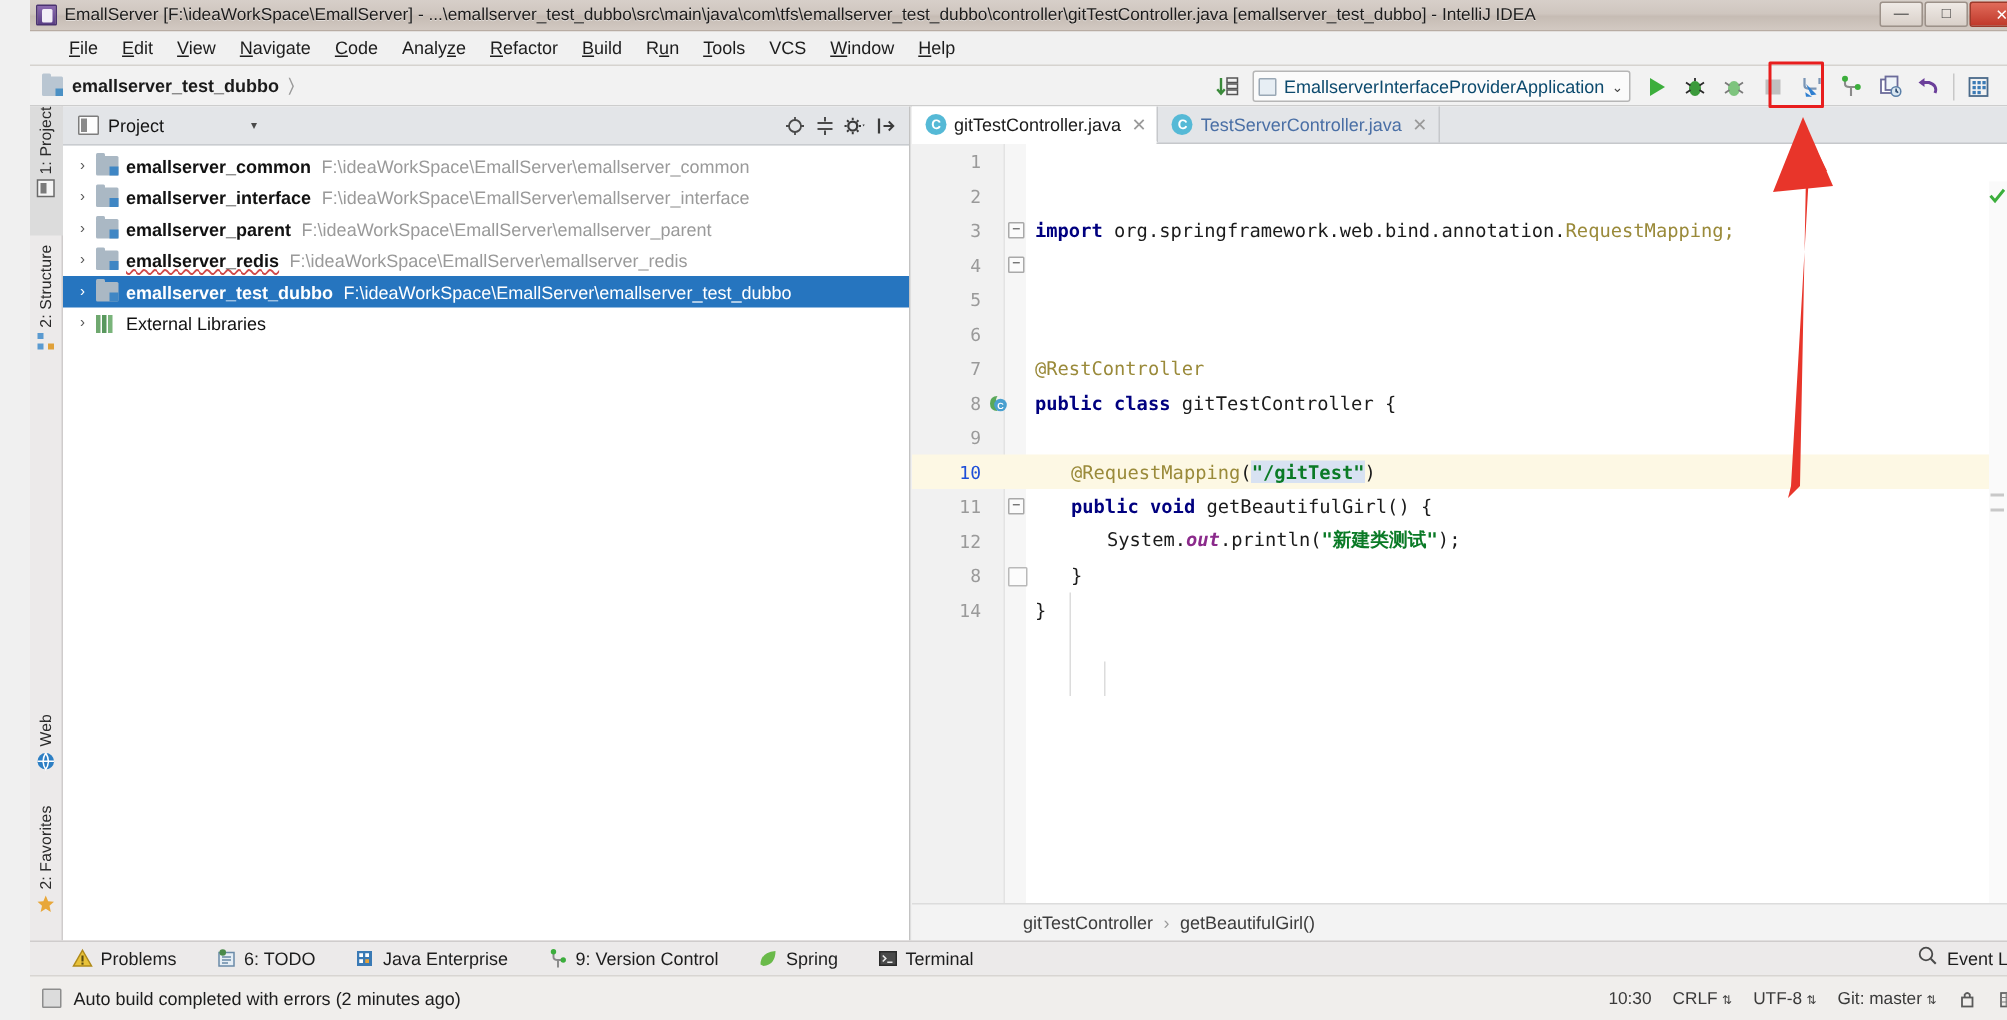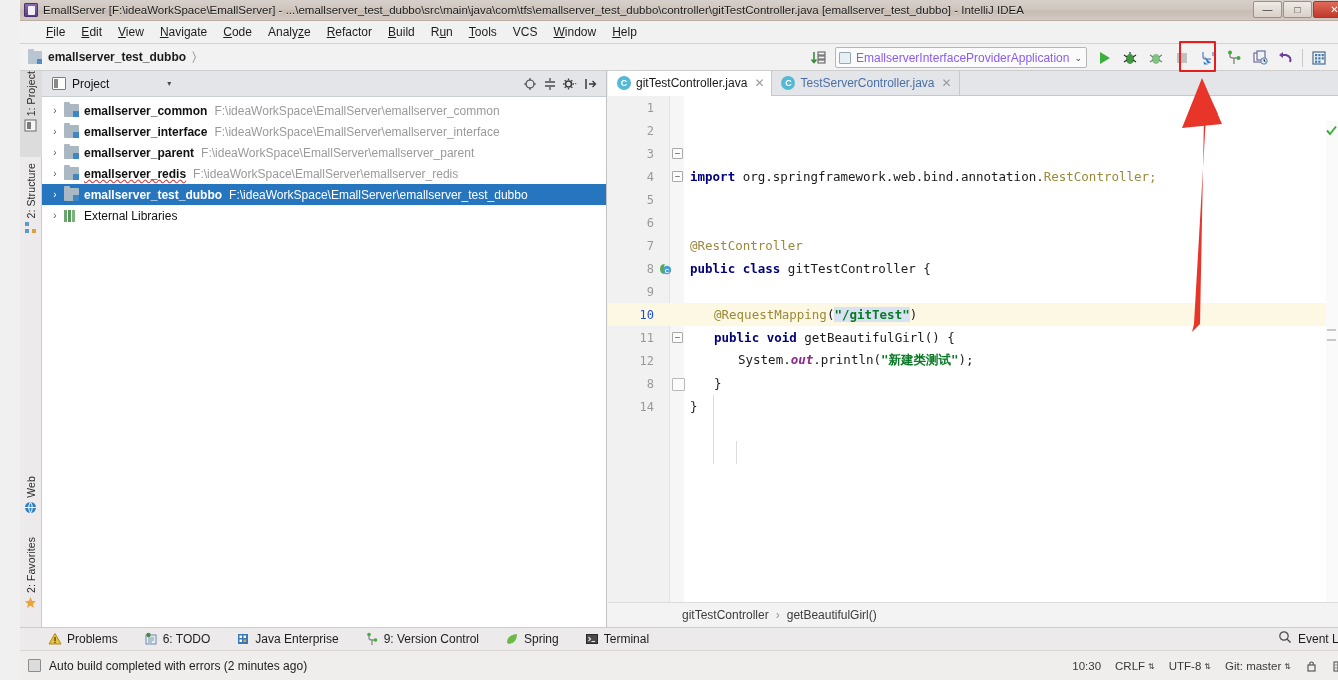--- a/index.html
+++ b/index.html
@@ -88,21 +88,21 @@
   }
   .runcfg {
     display: flex; align-items: center; height: 21px;
     border: 1px solid #b6b6b6; background: #fbfbfb; border-radius: 2px;
     padding: 0 4px 0 3px; margin: 0 4px;
   }
   .runcfg-icon {
     width: 12px; height: 12px; border: 1px solid #9aa8b5; background: #e7eef4;
     border-radius: 1px; margin-right: 5px; flex: none;
   }
-  .runcfg-label { font-size: 12px; color: #8b5cf6; white-space: nowrap; }
+  .runcfg-label { font-size: 12px; color: #0c4a6e; white-space: nowrap; }
   .runcfg-arrow { margin-left: 5px; font-size: 9px; color: #444; }
   .tb-sep { width: 1px; height: 18px; background: #c8c8c8; margin: 0 3px; }
 
   .red-highlight {
     position: absolute; border: 2px solid #e81e1e; border-radius: 1px;
     pointer-events: none;
   }
 
   
   .leftstrip {
@@ -629,26 +629,26 @@
         <span class="lineno">1</span>
       </div>
 
       <div class="line" style="top:23px;">
         <span class="lineno">2</span>
       </div>
 
       <div class="line" style="top:46px;">
         <span class="lineno">3</span>
         <span class="fold-mark" style="top:6px;">−</span>
+        <span class="code"><span class="kw">import</span><span class="plain"> org.springframework.web.bind.annotation.</span><span class="cls">RequestMapping;</span></span>
       </div>
 
       <div class="line" style="top:69px;">
         <span class="lineno">4</span>
         <span class="fold-mark" style="top:6px;">−</span>
-        <span class="code"><span class="kw">import</span><span class="plain"> org.springframework.web.bind.annotation.</span><span class="cls">RestController;</span></span>
       </div>
 
       <div class="line" style="top:92px;">
         <span class="lineno">5</span>
       </div>
 
       <div class="line" style="top:115px;">
         <span class="lineno">6</span>
       </div>
 

